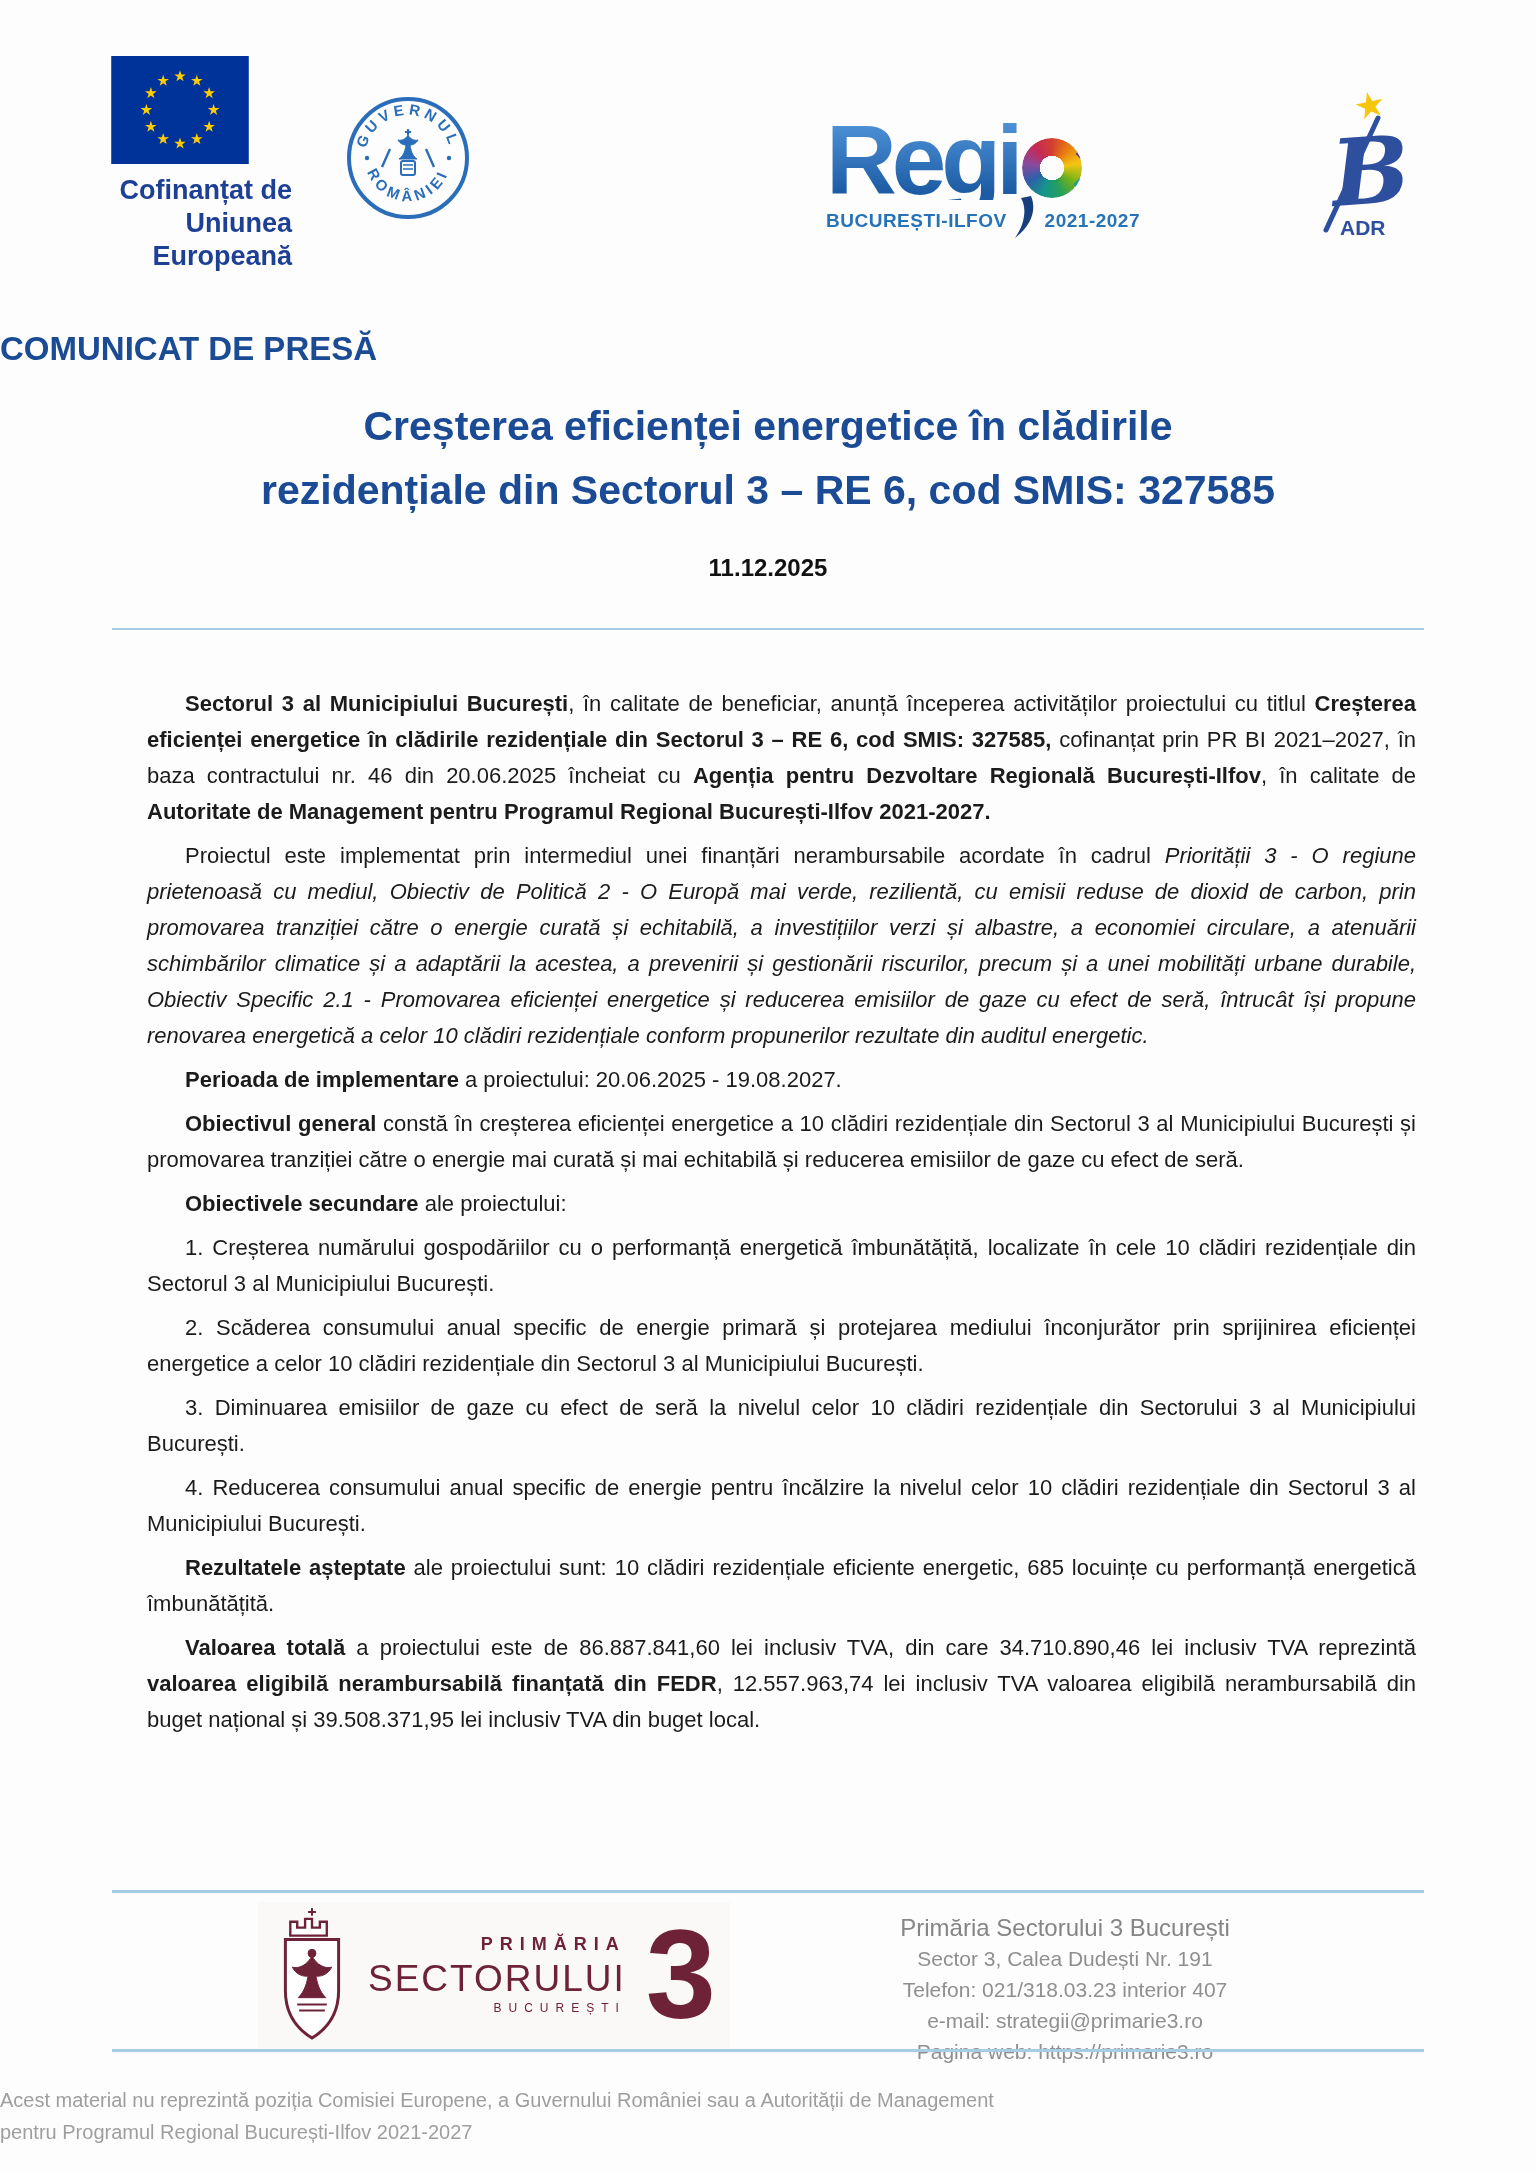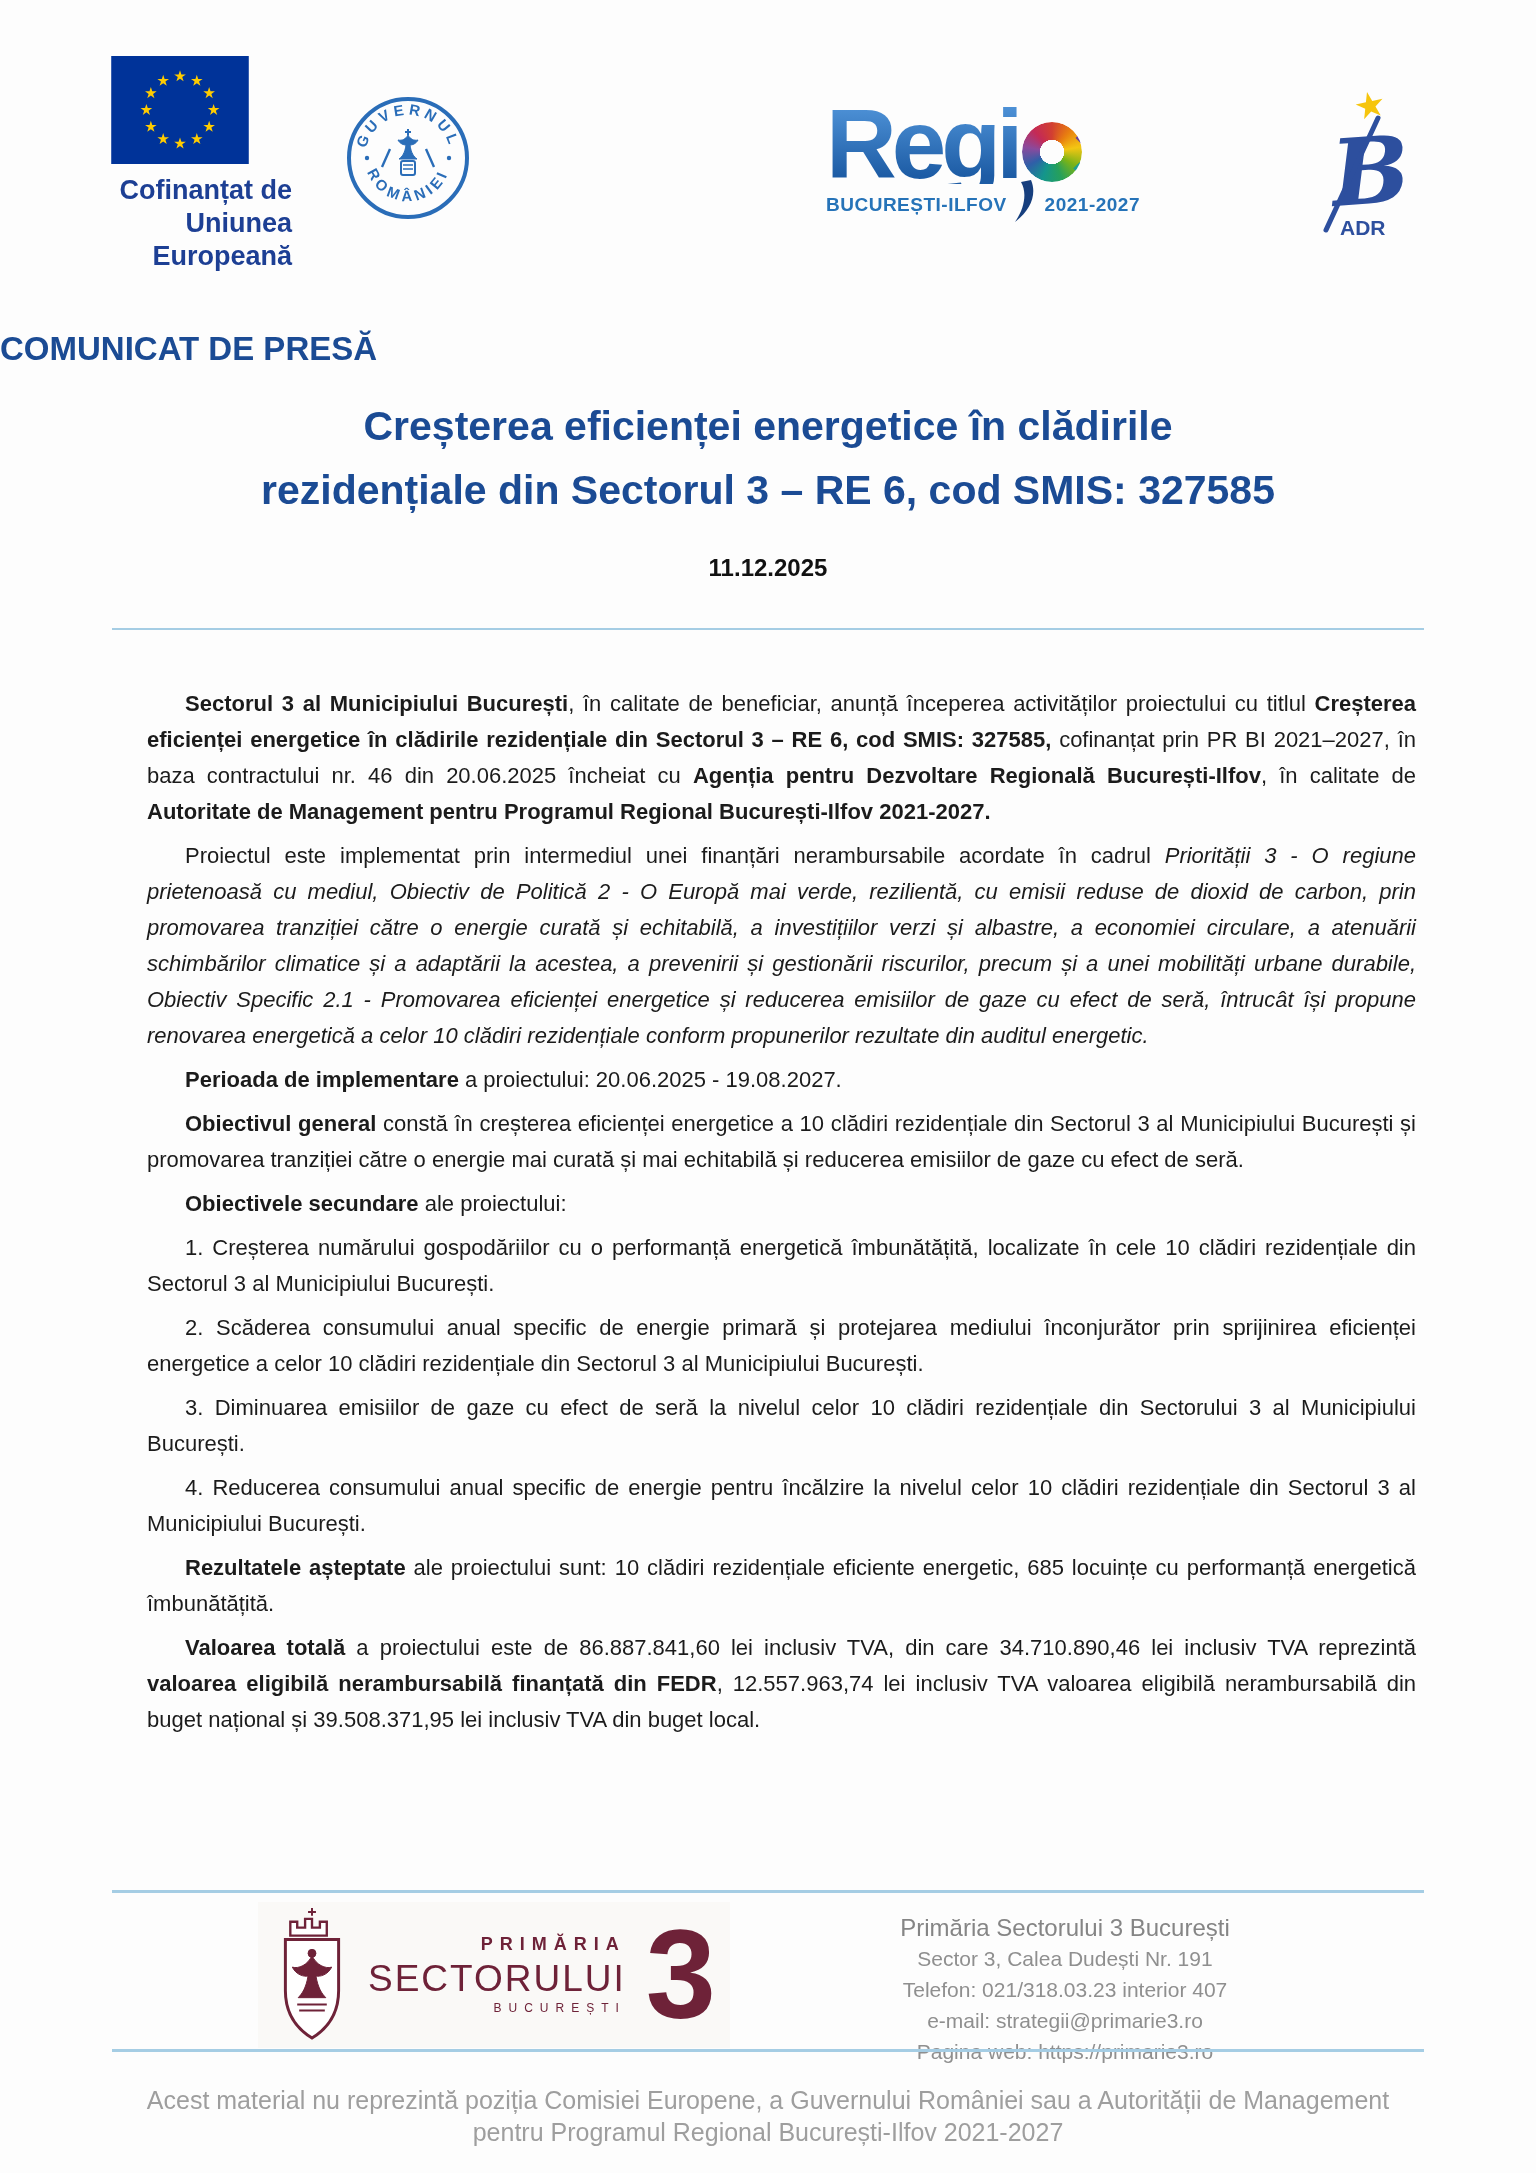--- a/index.html
+++ b/index.html
@@ -21,21 +21,21 @@
   .page{
     position:relative;width:1536px;height:2173px;background:#fdfdfd;
     font-family:"Liberation Sans",sans-serif;color:#1b1b1b;margin:0 auto;overflow:hidden;
   }
   
   .logo-strip{position:relative;height:330px;}
   .eu-block{position:absolute;left:68px;top:56px;width:224px;text-align:center;}
   .eu-flag{display:block;margin:0 auto;}
   .eu-caption{font-size:27px;font-weight:700;color:#1d3f94;line-height:33px;margin-top:10px;text-align:right;}
   .gov-seal{position:absolute;left:345px;top:95px;width:126px;height:126px;}
-  .regio{position:absolute;left:826px;top:104px;width:330px;}
+  .regio{position:absolute;left:826px;top:120px;width:330px;}
   .regio-word{position:relative;display:flex;align-items:flex-end;line-height:0.82;}
   .regio-name{
     font-size:98px;font-weight:700;letter-spacing:-5px;
     background:linear-gradient(180deg,#4f93d8 0%,#1d5ca5 90%);
     -webkit-background-clip:text;background-clip:text;color:transparent;
   }
   .regio-o{
     position:relative;width:60px;height:60px;margin:0 0 2px 4px;border-radius:50%;
     background:conic-gradient(#d23f31,#e87e10,#f3c613,#7ab317,#26a05b,#14958c,#2f5fa8,#8a4a9d,#c42a56,#d23f31);
     -webkit-mask:radial-gradient(circle closest-side,transparent 40%,#000 41%);
@@ -64,21 +64,21 @@
   .f-rule1{top:1890px;}
   .f-rule2{top:2049px;}
   .footer-logo{position:absolute;left:258px;top:1902px;display:flex;align-items:center;gap:16px;color:var(--maroon);background:#faf9f7;padding:4px 14px;}
   .fl-text{text-align:right;line-height:1.12;}
   .fl-primaria{font-size:18px;letter-spacing:7px;font-weight:600;}
   .fl-sectorului{font-size:37px;letter-spacing:2px;font-weight:500;margin:3px 0;}
   .fl-bucuresti{font-size:12px;letter-spacing:7px;font-weight:500;}
   .fl-three{font-size:126px;font-weight:600;line-height:0.84;margin-left:4px;}
   .footer-contact{position:absolute;left:830px;top:1912px;width:470px;text-align:center;color:var(--gray-text);font-size:21px;line-height:31px;}
   .fc-name{font-weight:400;color:#858585;font-size:24px;}
-  .disclaimer{position:absolute;left:0;top:2084px;width:100%;text-align:center;color:var(--gray-light);font-size:25px;line-height:32px;}
+  .disclaimer{position:absolute;left:0;top:2084px;width:100%;color:var(--gray-light);font-size:20px;line-height:32px;}
 </style>
 </head>
 <body>
 
 <div class="page">
 
   <div class="logo-strip">
 
     <div class="eu-block">
       <svg class="eu-flag" width="138" height="108" viewBox="0 0 135 106">

